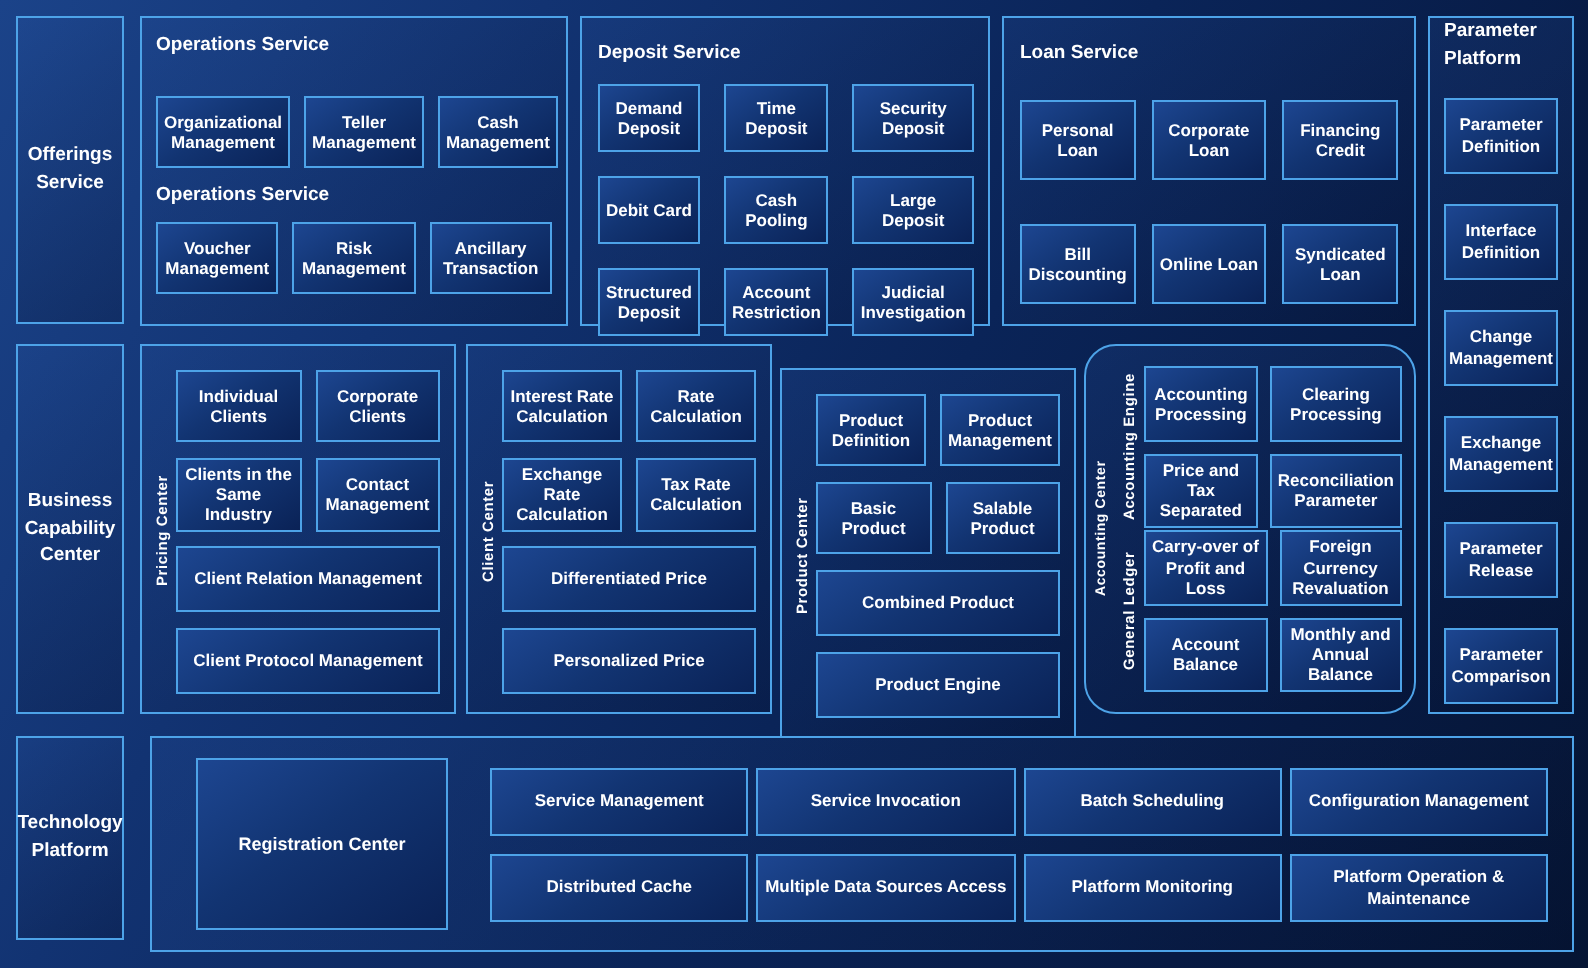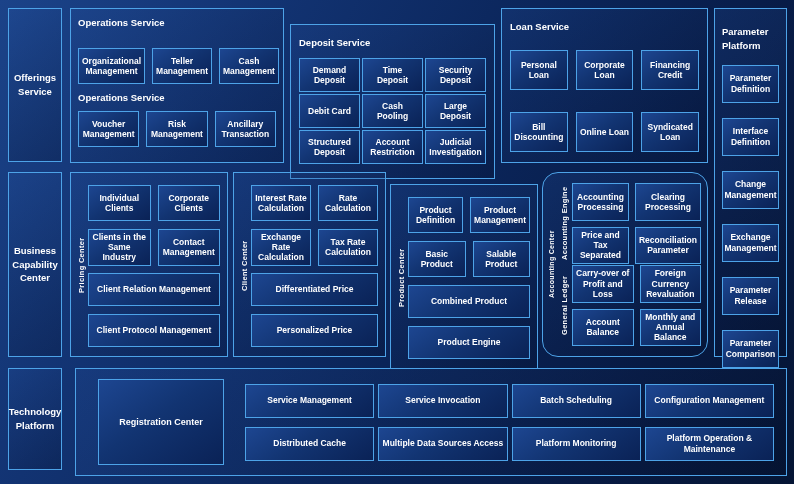--- a/index.html
+++ b/index.html
@@ -33,28 +33,28 @@
   }
   
   .ops{padding:0 7px;display:flex;flex-direction:column;}
   .ops .panel-title{margin-top:8px;}
   .ops .sub{margin-top:8px;}
   .row3{display:grid;grid-template-columns:repeat(3,1fr);gap:7px;height:36px;margin-top:20px;}
   .ops .row3.second{margin-top:8px;}
   
   .dep{padding:0 8px;}
   .dep .panel-title{margin-top:12px;}
-  .grid33{display:grid;grid-template-columns:repeat(3,1fr);grid-auto-rows:34px;gap:2px;margin-top:10px;}
+  .grid33{display:grid;grid-template-columns:repeat(3,1fr);grid-auto-rows:34px;gap:12px;margin-top:10px;}
   
   .loan{padding:0 8px;}
   .loan .panel-title{margin-top:12px;}
   .grid32{display:grid;grid-template-columns:repeat(3,1fr);grid-auto-rows:40px;gap:22px 8px;margin-top:18px;}
   
   .param{padding:0 7px;}
-  .param .panel-title{margin-top:16px;line-height:1.5;}
+  .param .panel-title{margin-top:0;line-height:1.5;}
   .param .box{height:38px;margin-top:15px;}
   .param .box.first{margin-top:11px;}
   
   .cap{display:flex;padding:12px 7px 10px 3px;}
   .cap .vlabel{width:14px;flex:0 0 14px;}
   .cap-content{flex:1;display:flex;flex-direction:column;gap:8px;}
   .pair{display:grid;grid-template-columns:1fr 1fr;gap:7px;height:36px;flex:0 0 36px;}
   .wide{height:33px;flex:0 0 33px;}
   
   .acct{display:flex;padding:10px 6px 10px 2px;border-radius:16px;}
@@ -85,21 +85,21 @@
       <div class="box">Cash Management</div>
     </div>
     <div class="panel-title sub">Operations Service</div>
     <div class="row3 second">
       <div class="box">Voucher Management</div>
       <div class="box">Risk Management</div>
       <div class="box">Ancillary Transaction</div>
     </div>
   </div>
 
-  <div class="panel dep" style="left:290px;top:24px;width:205px;height:155px;">
+  <div class="panel dep" style="left:290px;top:8px;width:205px;height:155px;">
     <div class="panel-title">Deposit Service</div>
     <div class="grid33">
       <div class="box">Demand Deposit</div>
       <div class="box">Time Deposit</div>
       <div class="box">Security Deposit</div>
       <div class="box">Debit Card</div>
       <div class="box">Cash Pooling</div>
       <div class="box">Large Deposit</div>
       <div class="box">Structured Deposit</div>
       <div class="box">Account Restriction</div>

